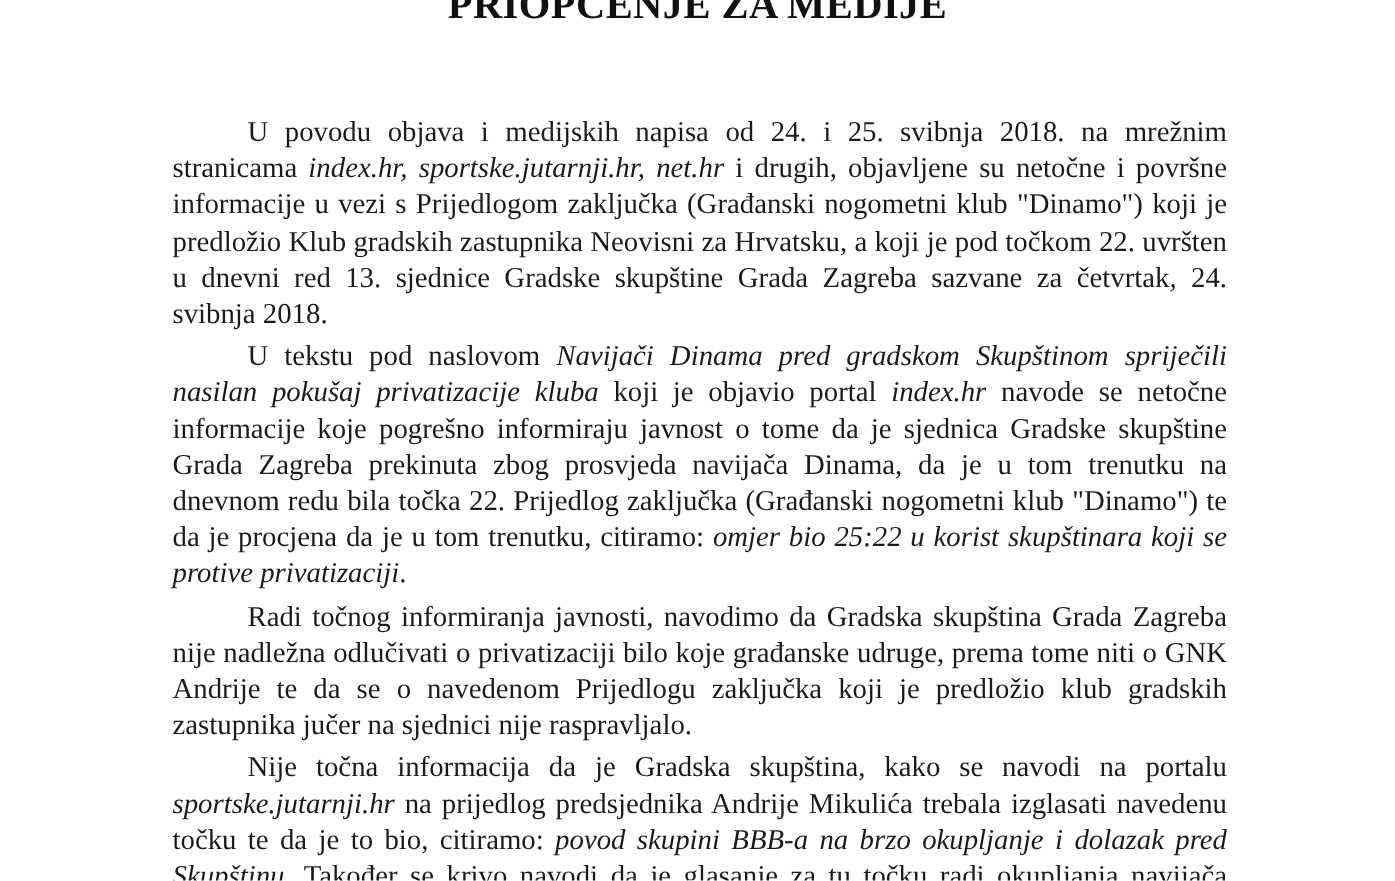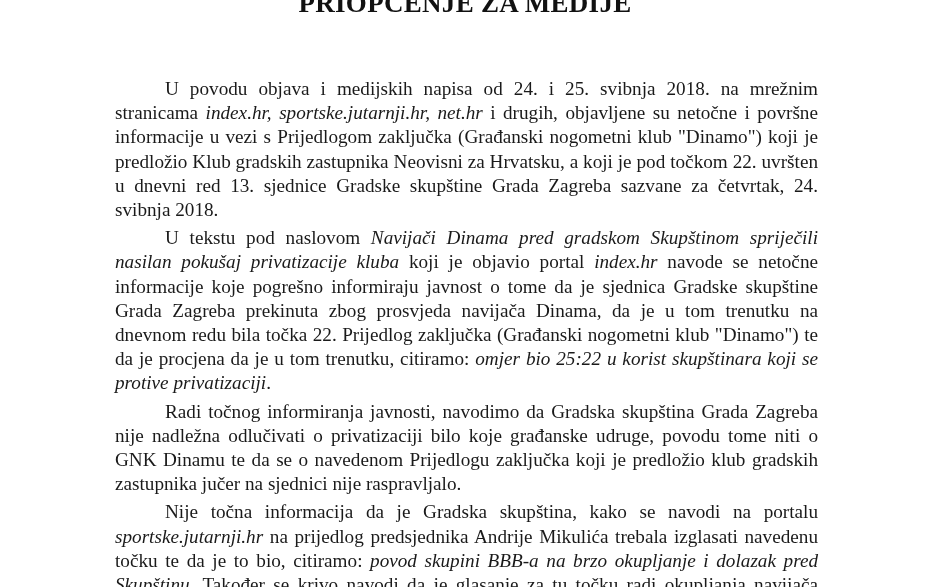--- a/index.html
+++ b/index.html
@@ -61,21 +61,21 @@
   <div class="title">PRIOPĆENJE ZA MEDIJE</div>
 
   <div class="body-text">
     <p class="para">
       <span>U povodu objava i medijskih napisa od 24. i 25. svibnja 2018. na mrežnim stranicama </span><span class="it">index.hr, sportske.jutarnji.hr, net.hr</span><span> i drugih, objavljene su netočne i površne informacije u vezi s Prijedlogom zaključka (Građanski nogometni klub "Dinamo") koji je predložio Klub gradskih zastupnika Neovisni za Hrvatsku, a koji je pod točkom 22. uvršten u dnevni red 13. sjednice Gradske skupštine Grada Zagreba sazvane za četvrtak, 24. svibnja 2018.</span>
     </p>
     <p class="para">
       <span>U tekstu pod naslovom </span><span class="it">Navijači Dinama pred gradskom Skupštinom spriječili nasilan pokušaj privatizacije kluba</span><span> koji je objavio portal </span><span class="it">index.hr</span><span> navode se netočne informacije koje pogrešno informiraju javnost o tome da je sjednica Gradske skupštine Grada Zagreba prekinuta zbog prosvjeda navijača Dinama, da je u tom trenutku na dnevnom redu bila točka 22. Prijedlog zaključka (Građanski nogometni klub "Dinamo") te da je procjena da je u tom trenutku, citiramo: </span><span class="it">omjer bio 25:22 u korist skupštinara koji se protive privatizaciji</span><span>.</span>
     </p>
     <p class="para">
-      <span>Radi točnog informiranja javnosti, navodimo da Gradska skupština Grada Zagreba nije nadležna odlučivati o privatizaciji bilo koje građanske udruge, povodu tome niti o GNK Dinamu te da se o navedenom Prijedlogu zaključka koji je predložio klub gradskih zastupnika jučer na sjednici nije raspravljalo.</span>
+      <span>Radi točnog informiranja javnosti, navodimo da Gradska skupština Grada Zagreba nije nadležna odlučivati o privatizaciji bilo koje građanske udruge, prema tome niti o GNK Andrije te da se o navedenom Prijedlogu zaključka koji je predložio klub gradskih zastupnika jučer na sjednici nije raspravljalo.</span>
     </p>
     <p class="para">
       <span>Nije točna informacija da je Gradska skupština, kako se navodi na portalu </span><span class="it">sportske.jutarnji.hr</span><span> na prijedlog predsjednika Andrije Mikulića trebala izglasati navedenu točku te da je to bio, citiramo: </span><span class="it">povod skupini BBB-a na brzo okupljanje i dolazak pred Skupštinu</span><span>. Također se krivo navodi da je glasanje za tu točku radi okupljanja navijača pomaknuto na sljedeću srijedu.</span>
     </p>
     <p class="para last-line-justify">
       <span>U trenutku dolaska navijača GNK Dinamo raspravljalo se o točki 10. </span><span class="it">Prijedlog</span>
     </p>
   </div>
 </div>
 

